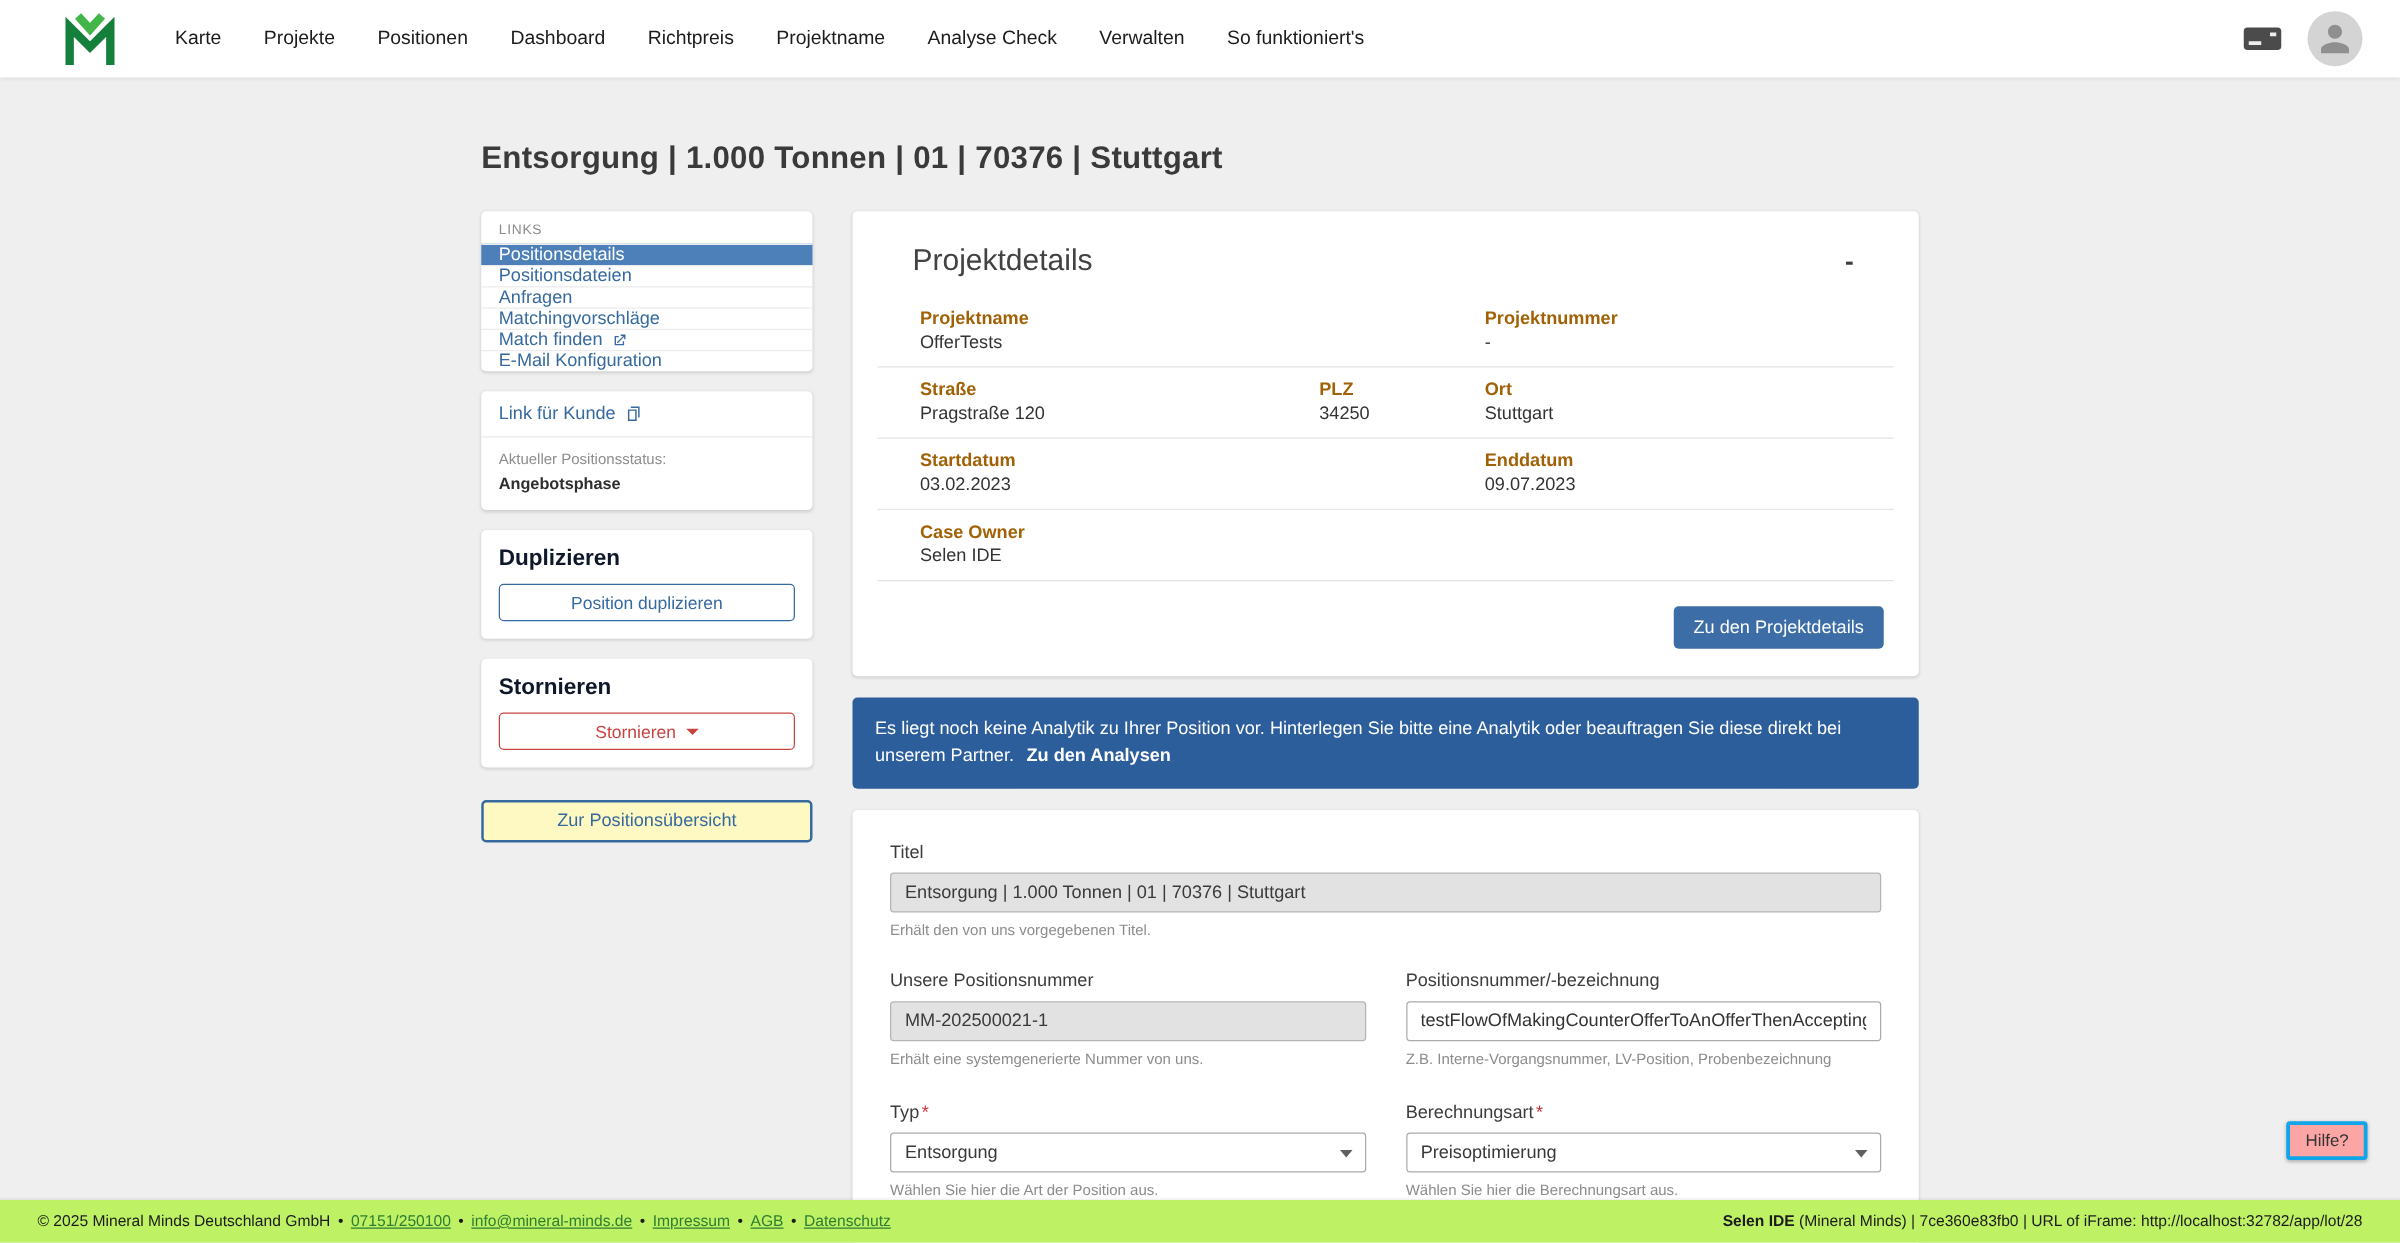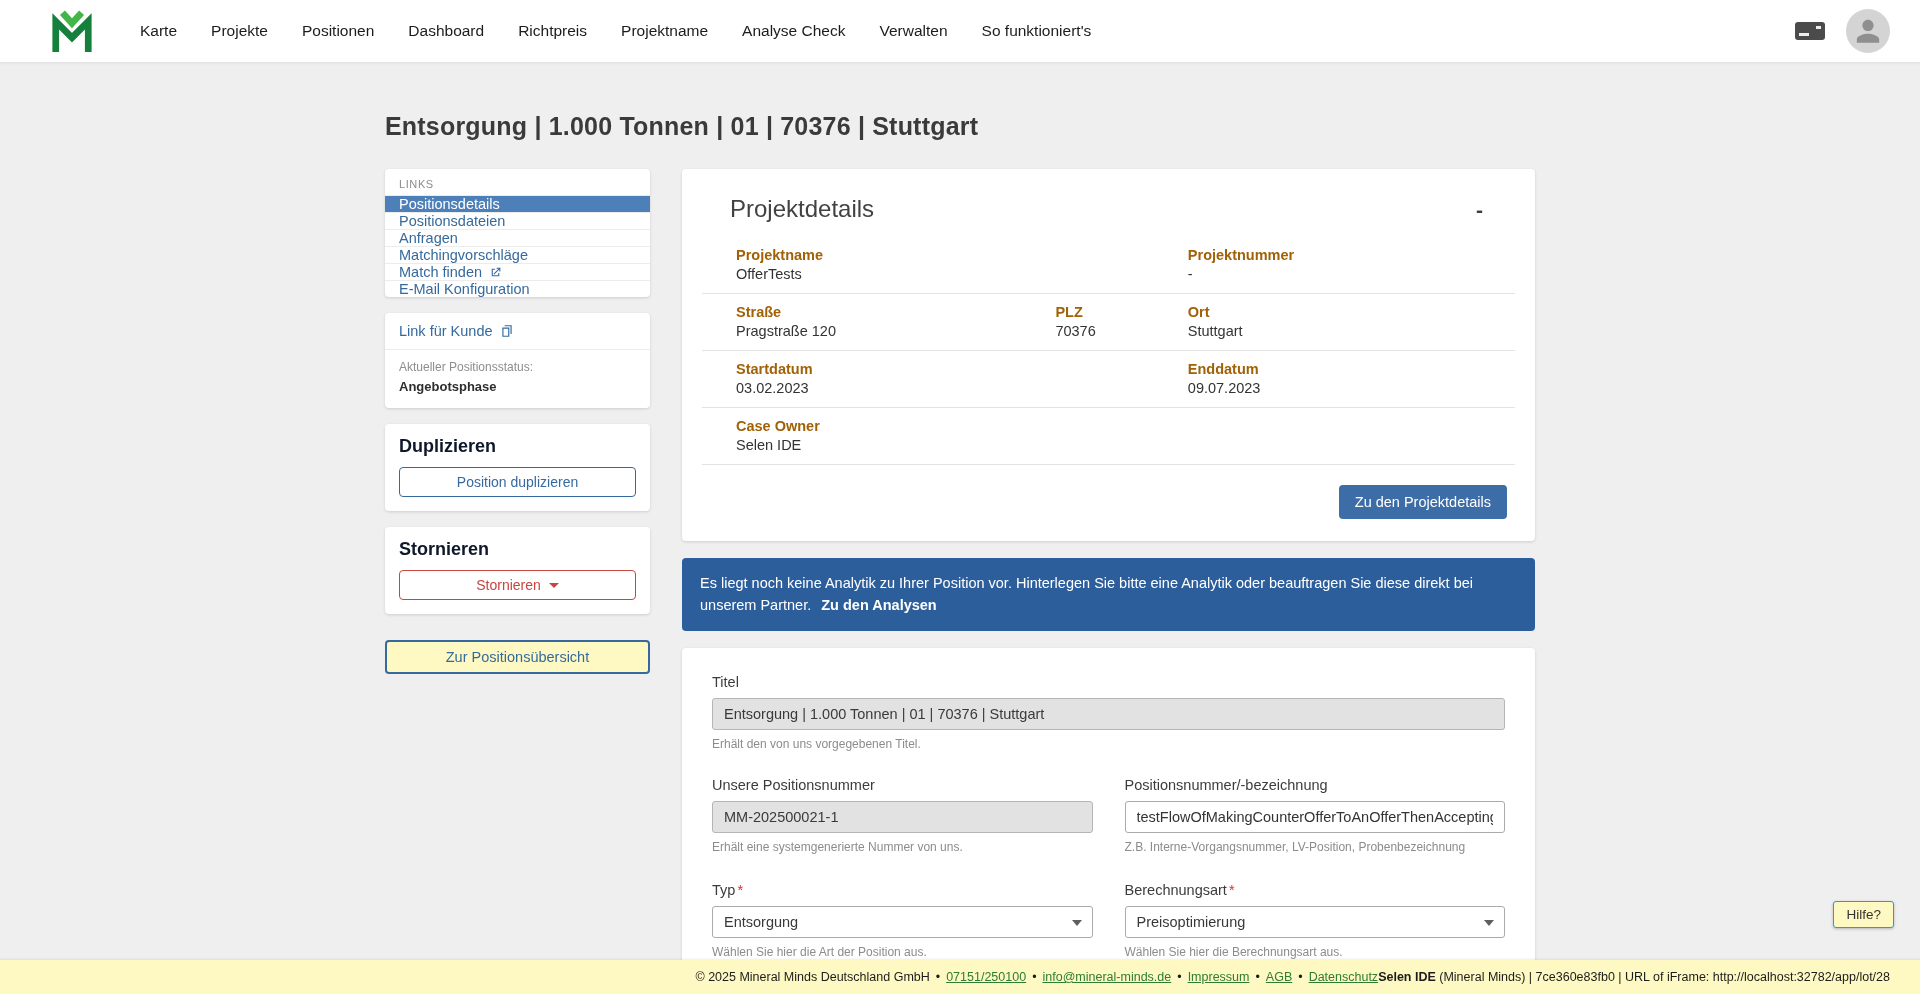--- a/index.html
+++ b/index.html
@@ -87,27 +87,27 @@
   .field-row { display:grid; grid-template-columns:1fr 1fr; column-gap:32px; }
   .row-2 { margin-top:26px; }
   .row-3 { margin-top:28px; }
   .select {
     position:relative; height:32px; border:1px solid #ababab; border-radius:3px; background:#fff;
     display:flex; align-items:center; padding:0 30px 0 11px; font-size:14.5px; color:#383838; cursor:pointer;
   }
   .sel-caret { position:absolute; right:10px; top:13px; width:0; height:0; border-left:5px solid transparent; border-right:5px solid transparent; border-top:6px solid #5f5f5f; }
   
   .help-btn {
-    position:fixed; right:26px; bottom:66px; background:#fef9c3; border:1px solid #0ea5e9;
+    position:fixed; right:26px; bottom:66px; background:#fca5a5; border:3px solid #0ea5e9;
     border-radius:3px; padding:5px 12px; font-size:13.5px; color:#333;
     box-shadow:0 1px 3px rgba(0,0,0,0.25); cursor:pointer; font-family:inherit; z-index:20;
   }
   .footer {
-    position:fixed; bottom:0; left:0; width:100%; height:34px; background:#fef9c3;
-    display:flex; align-items:center; justify-content:flex-end; padding:0 30px;
+    position:fixed; bottom:0; left:0; width:100%; height:34px; background:#bef264;
+    display:flex; align-items:center; justify-content:space-between; padding:0 30px;
     font-size:12.5px; z-index:10; box-shadow:0 -1px 2px rgba(0,0,0,0.08); color:#1c1c1c;
   }
   .footer-left { display:flex; align-items:center; gap:6px; white-space:nowrap; }
   .f-link { color:var(--footer_link_green,#2e7d32); text-decoration:underline; cursor:pointer; }
   .footer-right { white-space:nowrap; }
   .footer-right b { font-weight:700; }
   .ext-icon, .copy-icon { display:inline-flex; }
 </style>
 </head>
 <body>
@@ -226,21 +226,21 @@
             <div class="p-value">-</div>
           </div>
         </div>
         <div class="p-row cols-3">
           <div>
             <div class="p-label">Straße</div>
             <div class="p-value">Pragstraße 120</div>
           </div>
           <div>
             <div class="p-label">PLZ</div>
-            <div class="p-value">70376</div>
+            <div class="p-value">34250</div>
           </div>
           <div>
             <div class="p-label">Ort</div>
             <div class="p-value">Stuttgart</div>
           </div>
         </div>
         <div class="p-row cols-2">
           <div>
             <div class="p-label">Startdatum</div>
             <div class="p-value">03.02.2023</div>

